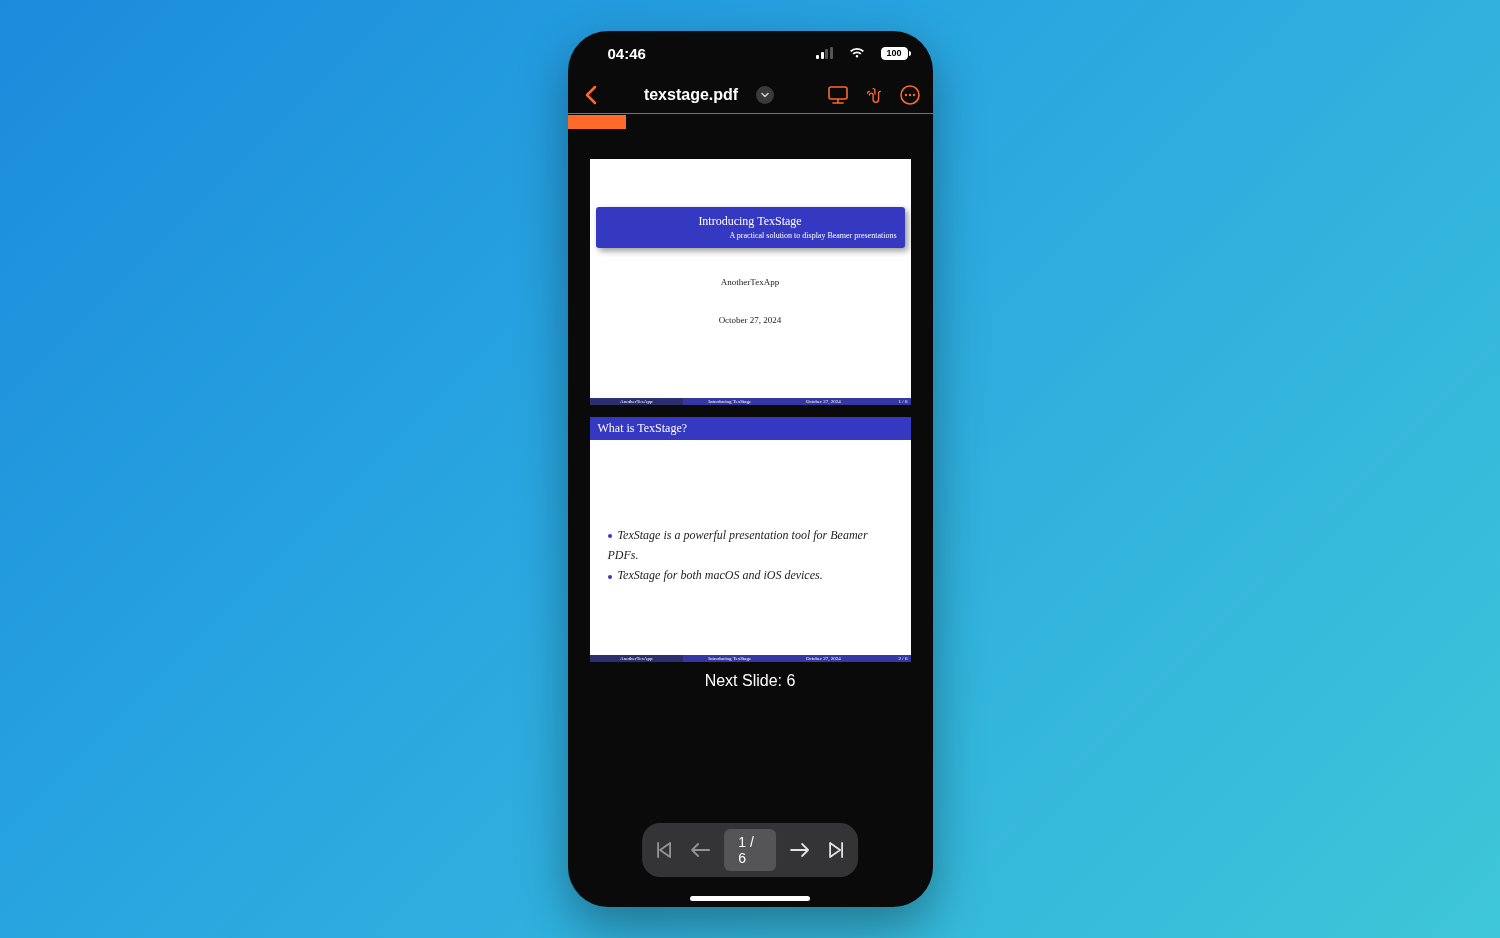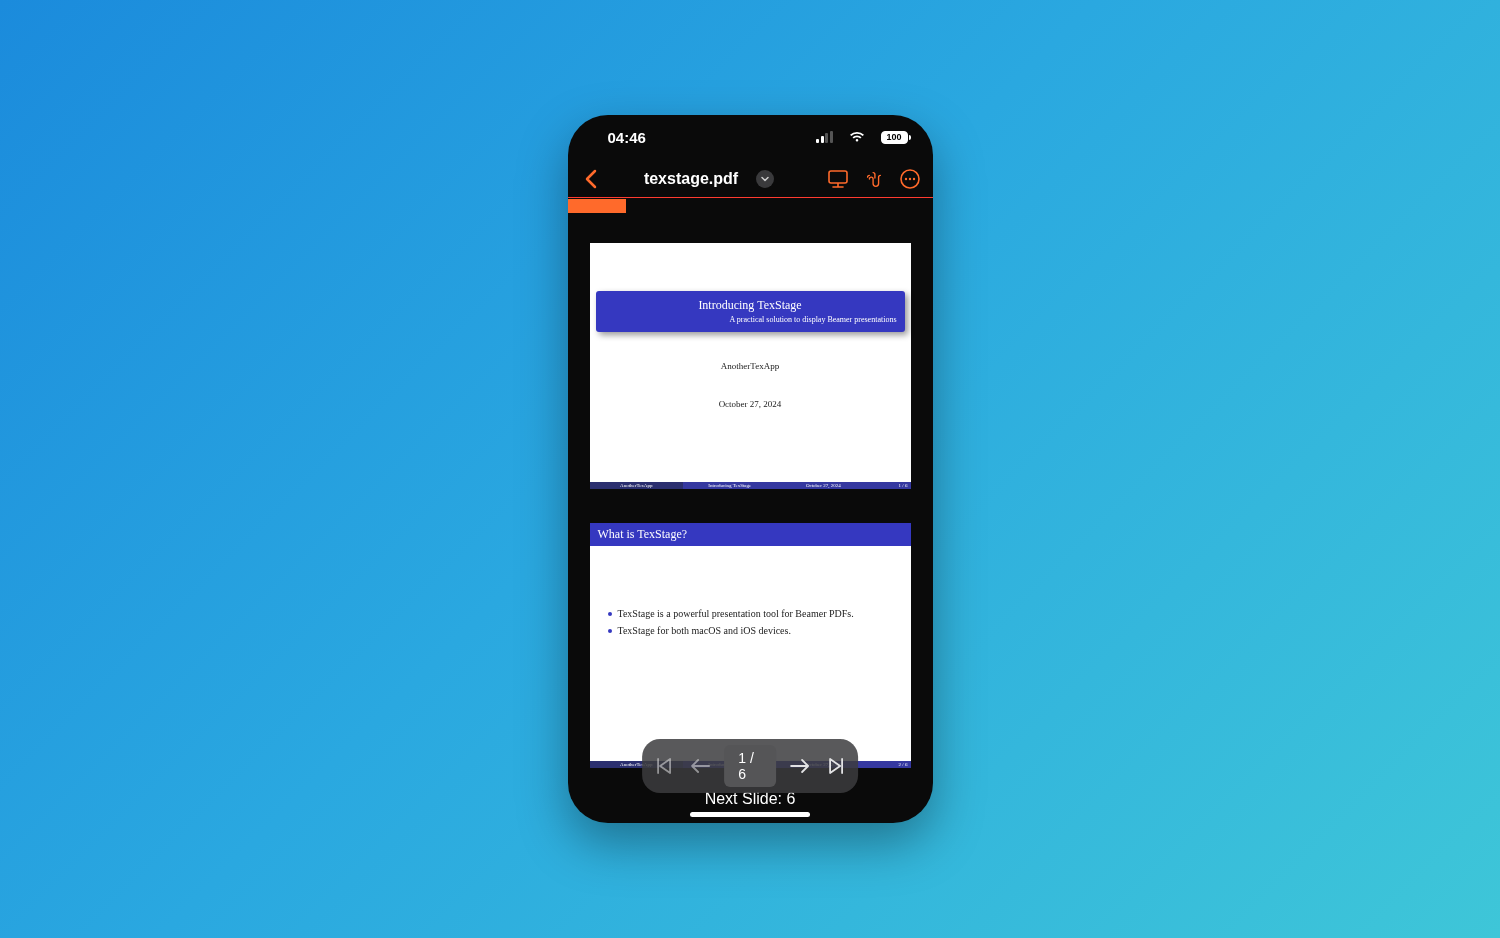--- a/index.html
+++ b/index.html
@@ -5,21 +5,21 @@
   * { box-sizing: border-box; margin: 0; padding: 0; }
   html, body { width: 100%; height: 100%; }
   body {
     font-family: -apple-system, BlinkMacSystemFont, "Helvetica Neue", Arial, sans-serif;
     background: linear-gradient(135deg, #1b8bdc 0%, #2aa8e0 45%, #3ec6d8 100%);
     display: flex;
     align-items: center;
     justify-content: center;
   }
   .phone {
-    width: 365px; height: 708px;
+    width: 365px; height: 876px;
     background: #0a0a0a;
     border-radius: 40px;
     box-shadow: 0 20px 50px rgba(0,0,0,0.35);
     position: relative;
     overflow: hidden;
     display: flex;
     flex-direction: column;
   }
   .highlight-box {
     position: absolute;
@@ -71,21 +71,21 @@
   
   .progress-strip {
     height: 14px; width: 100%;
     position: relative;
   }
   .progress-fill { position:absolute; top:0; left:0; height:100%; background:#ff6a2b; }
   
   .content {
     flex: 1; overflow: hidden;
     padding: 30px 22px 10px;
-    display:flex; flex-direction:column; gap:16px;
+    display:flex; flex-direction:column; gap:4px;
   }
   .slide-caption { color:#fff; text-align:center; font-size:16px; font-weight:500; margin-top:6px; }
   .slide {
     background:#fff; width:100%; aspect-ratio: 4/3.06;
     display:flex; flex-direction:column;
     font-family: "Latin Modern", Georgia, serif;
     color:#222;
   }
   .slide-body { flex:1; position:relative; }
   .slide-foot {
@@ -105,22 +105,22 @@
   .s1 .titlebox .t-main{ font-size:12px; }
   .s1 .titlebox .t-sub{ font-size:8px; margin-top:2px;text-align:right;}
   .s1 .author{ position:absolute; top:118px; left:0; right:0; text-align:center; font-size:9px; }
   .s1 .date  { position:absolute; top:156px; left:0; right:0; text-align:center; font-size:9px; }
   
   .s2 .titlebar {
     background:#3538c0; color:#fff; font-size:12px;
     padding: 4px 8px;
   }
   .s2 ul {
-    list-style:none; padding: 59px 18px 0;
-    font-size:10px; line-height:1.7;
+    list-style:none; padding: 85px 18px 0;
+    font-size:12px; line-height:1.7;font-style:italic;
   }
   .s2 li::before {
     content:""; display:inline-block; width:4px; height:4px;
     background:#3538c0; border-radius:50%; margin-right:6px; vertical-align:middle;
   }
   
   .controls {
     position:absolute; left:50%; transform:translateX(-50%);
     bottom: 30px;
     background: rgba(60,60,62,0.85);
@@ -223,21 +223,21 @@
         <div class="date">October 27, 2024</div>
       </div>
       <div class="slide-foot">
         <div class="foot-seg foot-a">AnotherTexApp</div>
         <div class="foot-seg foot-b">Introducing TexStage</div>
         <div class="foot-seg foot-c">October 27, 2024</div>
         <div class="foot-seg foot-d">1 / 6</div>
       </div>
     </div>
 
-    <div class="slide s2" style="margin-top:18px">
+    <div class="slide s2" style="margin-top:8px">
       <div class="titlebar">What is TexStage?</div>
       <div class="slide-body">
         <ul>
           <li>TexStage is a powerful presentation tool for Beamer PDFs.</li>
           <li>TexStage for both macOS and iOS devices.</li>
         </ul>
       </div>
       <div class="slide-foot">
         <div class="foot-seg foot-a">AnotherTexApp</div>
         <div class="foot-seg foot-b">Introducing TexStage</div>

